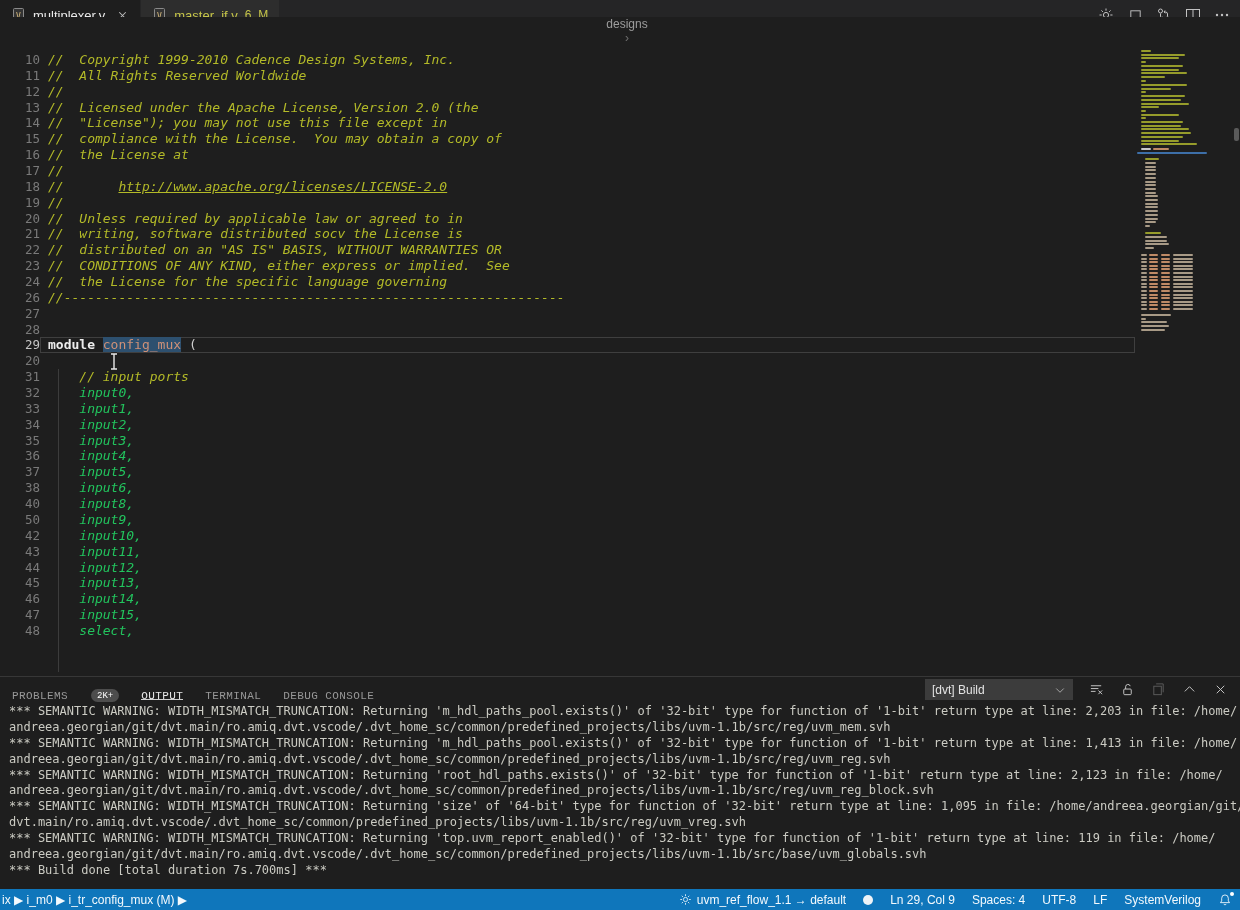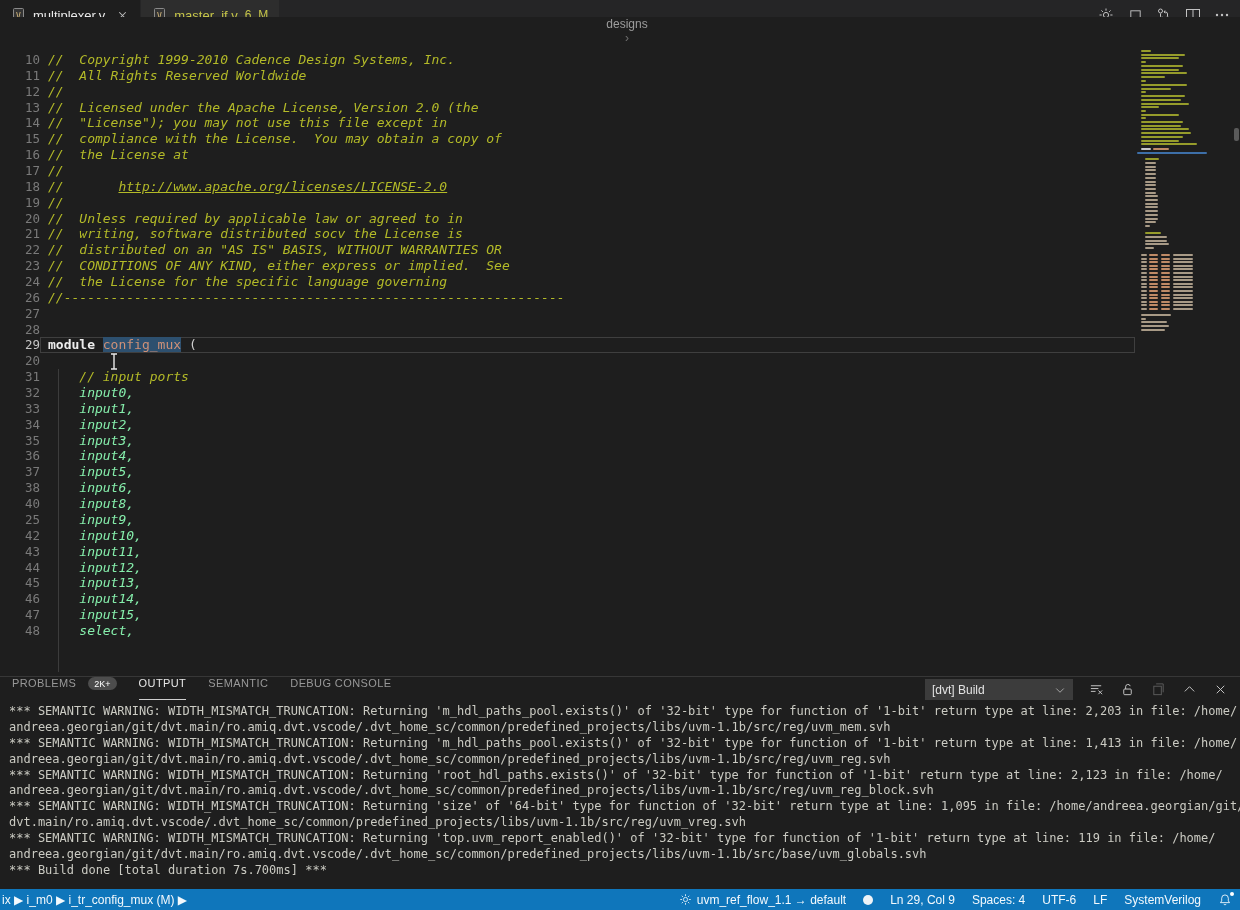--- a/index.html
+++ b/index.html
@@ -25,38 +25,38 @@
   .brace-icon{color:#8a8a8a;font-size:11px;font-family:"DejaVu Sans Mono",monospace;}
 
   
   .editor{position:absolute;top:48px;left:0;right:0;height:628px;background:#1e1e1e;overflow:hidden;text-decoration:underline;}
   .code-lines{position:absolute;top:4px;left:0;}
   .line{display:flex;width:1135px;height:15.87px;line-height:15.87px;font-family:"DejaVu Sans Mono",monospace;font-size:13px;white-space:pre;}
   .ln{flex:0 0 40px;text-align:right;color:#7a7a7a;font-size:12.5px;font-family:"DejaVu Sans Mono",monospace;}
   .lc{flex:1;padding-left:8px;}
   .cmt{color:#b3ba28;font-style:italic;}
   .cmt-link{text-decoration:underline;cursor:pointer;}
-  .port{color:#86efac;font-style:italic;}
+  .port{color:#22c55e;font-style:italic;}
   .kw{color:#ececec;font-weight:bold;}
   .plain{color:#d0d0d0;}
   .hl{color:#ce9178;background:#2d506f;}
   .line.current .lc{box-shadow:inset 0 0 0 1px #3f3f3f;}
   .line.current .ln{color:#c6c6c6;}
   .indent-guide{position:absolute;left:58px;top:321px;width:1px;height:303px;background:#3c3c3c;}
   .ibeam{position:absolute;left:108px;top:304px;}
   .scroll-mark{position:absolute;right:1px;top:80px;width:5px;height:13px;background:#5a5a5a;border-radius:2px;}
 
   
   .minimap{position:absolute;right:33px;top:2px;width:70px;height:340px;cursor:pointer;}
   .mbar{position:absolute;height:2px;border-radius:1px;}
 
   
   .panel{position:absolute;top:676px;left:0;right:0;height:213px;background:#1e1e1e;border-top:1px solid #373737;box-sizing:border-box;}
   .panel-header{height:25px;display:flex;align-items:center;padding:0 12px;gap:22px;}
-  .ptab{font-size:11px;letter-spacing:.4px;color:#989898;display:flex;align-items:flex-start;gap:12px;height:100%;position:relative;cursor:pointer;}
+  .ptab{font-size:11px;letter-spacing:.4px;color:#989898;display:flex;align-items:flex-end;gap:23px;height:100%;position:relative;cursor:pointer;font-family:Liberation Mono, monospace;}
   .ptab.active{color:#e7e7e7;}
   .ptab.active::after{content:"";position:absolute;left:0;right:0;bottom:2px;height:1px;background:#cfcfcf;}
   .pbadge{background:#4d4d4d;color:#fff;font-size:9px;padding:1.5px 6px;border-radius:9px;letter-spacing:0;}
   .panel-right{margin-left:auto;display:flex;align-items:center;gap:15px;}
   .dropdown{width:148px;height:21px;background:#3c3c3c;color:#e4e4e4;font-size:12px;display:flex;align-items:center;justify-content:space-between;padding:0 7px;cursor:pointer;box-sizing:border-box;}
   .picon{width:16px;height:16px;color:#cccccc;display:flex;align-items:center;justify-content:center;cursor:pointer;}
   .picon.disabled{color:#5d5d5d;cursor:default;}
   .panel-output{position:absolute;top:27px;left:0;right:0;bottom:0;font-family:"DejaVu Sans Mono",monospace;font-size:12px;color:#cbcbc3;padding-left:9px;overflow:hidden;}
   .out-line{height:15.9px;line-height:15.9px;white-space:pre;}
 
@@ -185,21 +185,21 @@
         <div class="line"><div class="ln">20</div><div class="lc"></div></div>
         <div class="line"><div class="ln">31</div><div class="lc cmt">    // input ports</div></div>
         <div class="line"><div class="ln">32</div><div class="lc port">    input0,</div></div>
         <div class="line"><div class="ln">33</div><div class="lc port">    input1,</div></div>
         <div class="line"><div class="ln">34</div><div class="lc port">    input2,</div></div>
         <div class="line"><div class="ln">35</div><div class="lc port">    input3,</div></div>
         <div class="line"><div class="ln">36</div><div class="lc port">    input4,</div></div>
         <div class="line"><div class="ln">37</div><div class="lc port">    input5,</div></div>
         <div class="line"><div class="ln">38</div><div class="lc port">    input6,</div></div>
         <div class="line"><div class="ln">40</div><div class="lc port">    input8,</div></div>
-        <div class="line"><div class="ln">25</div><div class="lc port">    input9,</div></div>
+        <div class="line"><div class="ln">50</div><div class="lc port">    input9,</div></div>
         <div class="line"><div class="ln">42</div><div class="lc port">    input10,</div></div>
         <div class="line"><div class="ln">43</div><div class="lc port">    input11,</div></div>
         <div class="line"><div class="ln">44</div><div class="lc port">    input12,</div></div>
         <div class="line"><div class="ln">45</div><div class="lc port">    input13,</div></div>
         <div class="line"><div class="ln">46</div><div class="lc port">    input14,</div></div>
         <div class="line"><div class="ln">47</div><div class="lc port">    input15,</div></div>
         <div class="line"><div class="ln">48</div><div class="lc port">    select,</div></div>
       </div>
     <div class="indent-guide"></div>
     <div class="minimap" id="minimap">
@@ -338,21 +338,21 @@
   <div class="panel">
     <div class="panel-header">
       <span class="ptab">
         <span>PROBLEMS</span>
         <span class="pbadge">2K+</span>
       </span>
       <span class="ptab active">
         <span>OUTPUT</span>
       </span>
       <span class="ptab">
-        <span>SEMANTIC</span>
+        <span>TERMINAL</span>
       </span>
       <span class="ptab">
         <span>DEBUG CONSOLE</span>
       </span>
       <span class="panel-right">
         <span class="dropdown">
           <span>[dvt] Build</span>
           <svg width="12" height="12" viewBox="0 0 16 16" fill="none" stroke="#c5c5c5">
               <path d="M3 6l5 5 5-5"></path>
             </svg>
@@ -410,21 +410,21 @@
       <span class="sb-item">
         <svg width="13" height="13" viewBox="0 0 16 16" fill="none" stroke="currentColor">
             <circle cx="8" cy="8" r="2.6"></circle>
             <path d="M8 1.5v2.2M8 12.3v2.2M1.5 8h2.2M12.3 8h2.2M3.4 3.4l1.5 1.5M11.1 11.1l1.5 1.5M12.6 3.4l-1.5 1.5M4.9 11.1l-1.5 1.5"></path>
           </svg>
         <span>uvm_ref_flow_1.1 → default</span>
       </span>
       <span class="sb-circle"></span>
       <span class="sb-item">Ln 29, Col 9</span>
       <span class="sb-item">Spaces: 4</span>
-      <span class="sb-item">UTF-6</span>
+      <span class="sb-item">UTF-8</span>
       <span class="sb-item">LF</span>
       <span class="sb-item">SystemVerilog</span>
       <span class="bell">
         <svg width="14" height="14" viewBox="0 0 16 16" fill="none" stroke="currentColor">
             <path d="M8 2.2a3.8 3.8 0 0 0-3.8 3.8v3L2.8 11h10.4L11.8 9V6A3.8 3.8 0 0 0 8 2.2z"></path>
             <path d="M6.6 12.5a1.5 1.5 0 0 0 2.8 0"></path>
           </svg>
         <span class="bell-dot"></span>
       </span>
     </span>

